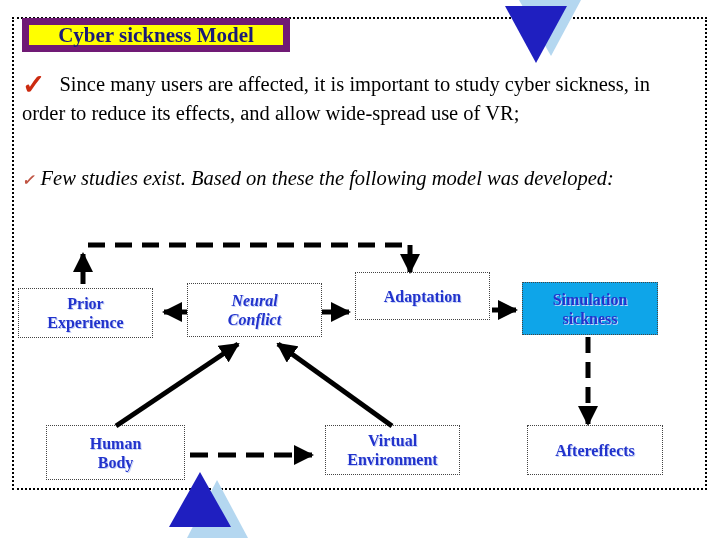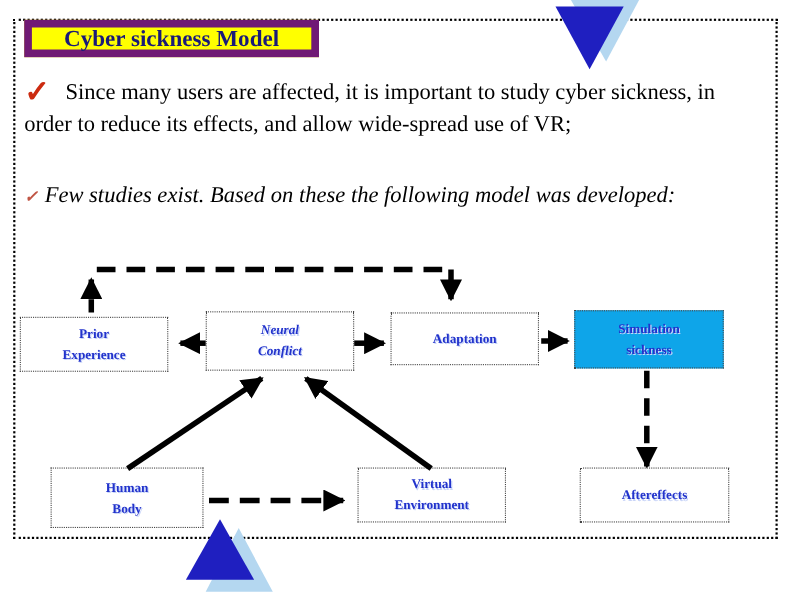--- a/index.html
+++ b/index.html
@@ -19,27 +19,27 @@
   }
   .bullet{position:absolute;color:#000;font-size:20.5px;line-height:28px;z-index:2;}
   .bullet-1{left:22px;top:70px;width:668px;}
   .bullet-2{left:22px;top:164px;width:600px;font-style:italic;}
   .check{font-weight:bold;display:inline-block;}
   .check-1{font-size:28px;color:#cc2b10;margin-right:14px;vertical-align:-3px;}
   .check-2{font-size:15px;color:#c05544;margin-right:6px;}
   .dbox{
     position:absolute;border:1px dotted #444;background:#fff;box-sizing:border-box;
     display:flex;align-items:center;justify-content:center;text-align:center;
-    z-index:2;font-weight:bold;font-size:12px;line-height:19px;color:#2233cc;
+    z-index:2;font-weight:bold;font-size:16px;line-height:19px;color:#2233cc;
     text-shadow:1px 1px 0 #c8d4f8;
   }
   .dbox .lbl{white-space:pre-line;}
   .box-prior{left:18px;top:288px;width:135px;height:50px;}
   .box-neural{left:187px;top:283px;width:135px;height:54px;font-style:italic;}
-  .box-adapt{left:355px;top:284px;width:135px;height:48px;}
+  .box-adapt{left:355px;top:272px;width:135px;height:48px;}
   .box-simsick{left:522px;top:282px;width:136px;height:53px;background:#0ea5e9;}
   .box-human{left:46px;top:425px;width:139px;height:55px;}
   .box-virtual{left:325px;top:425px;width:135px;height:50px;}
   .box-after{left:527px;top:425px;width:136px;height:50px;}
   .overlay{position:absolute;left:0;top:0;width:720px;height:540px;z-index:5;pointer-events:none;}
 </style>
 </head>
 <body>
 
 <div class="slide-border"></div>

